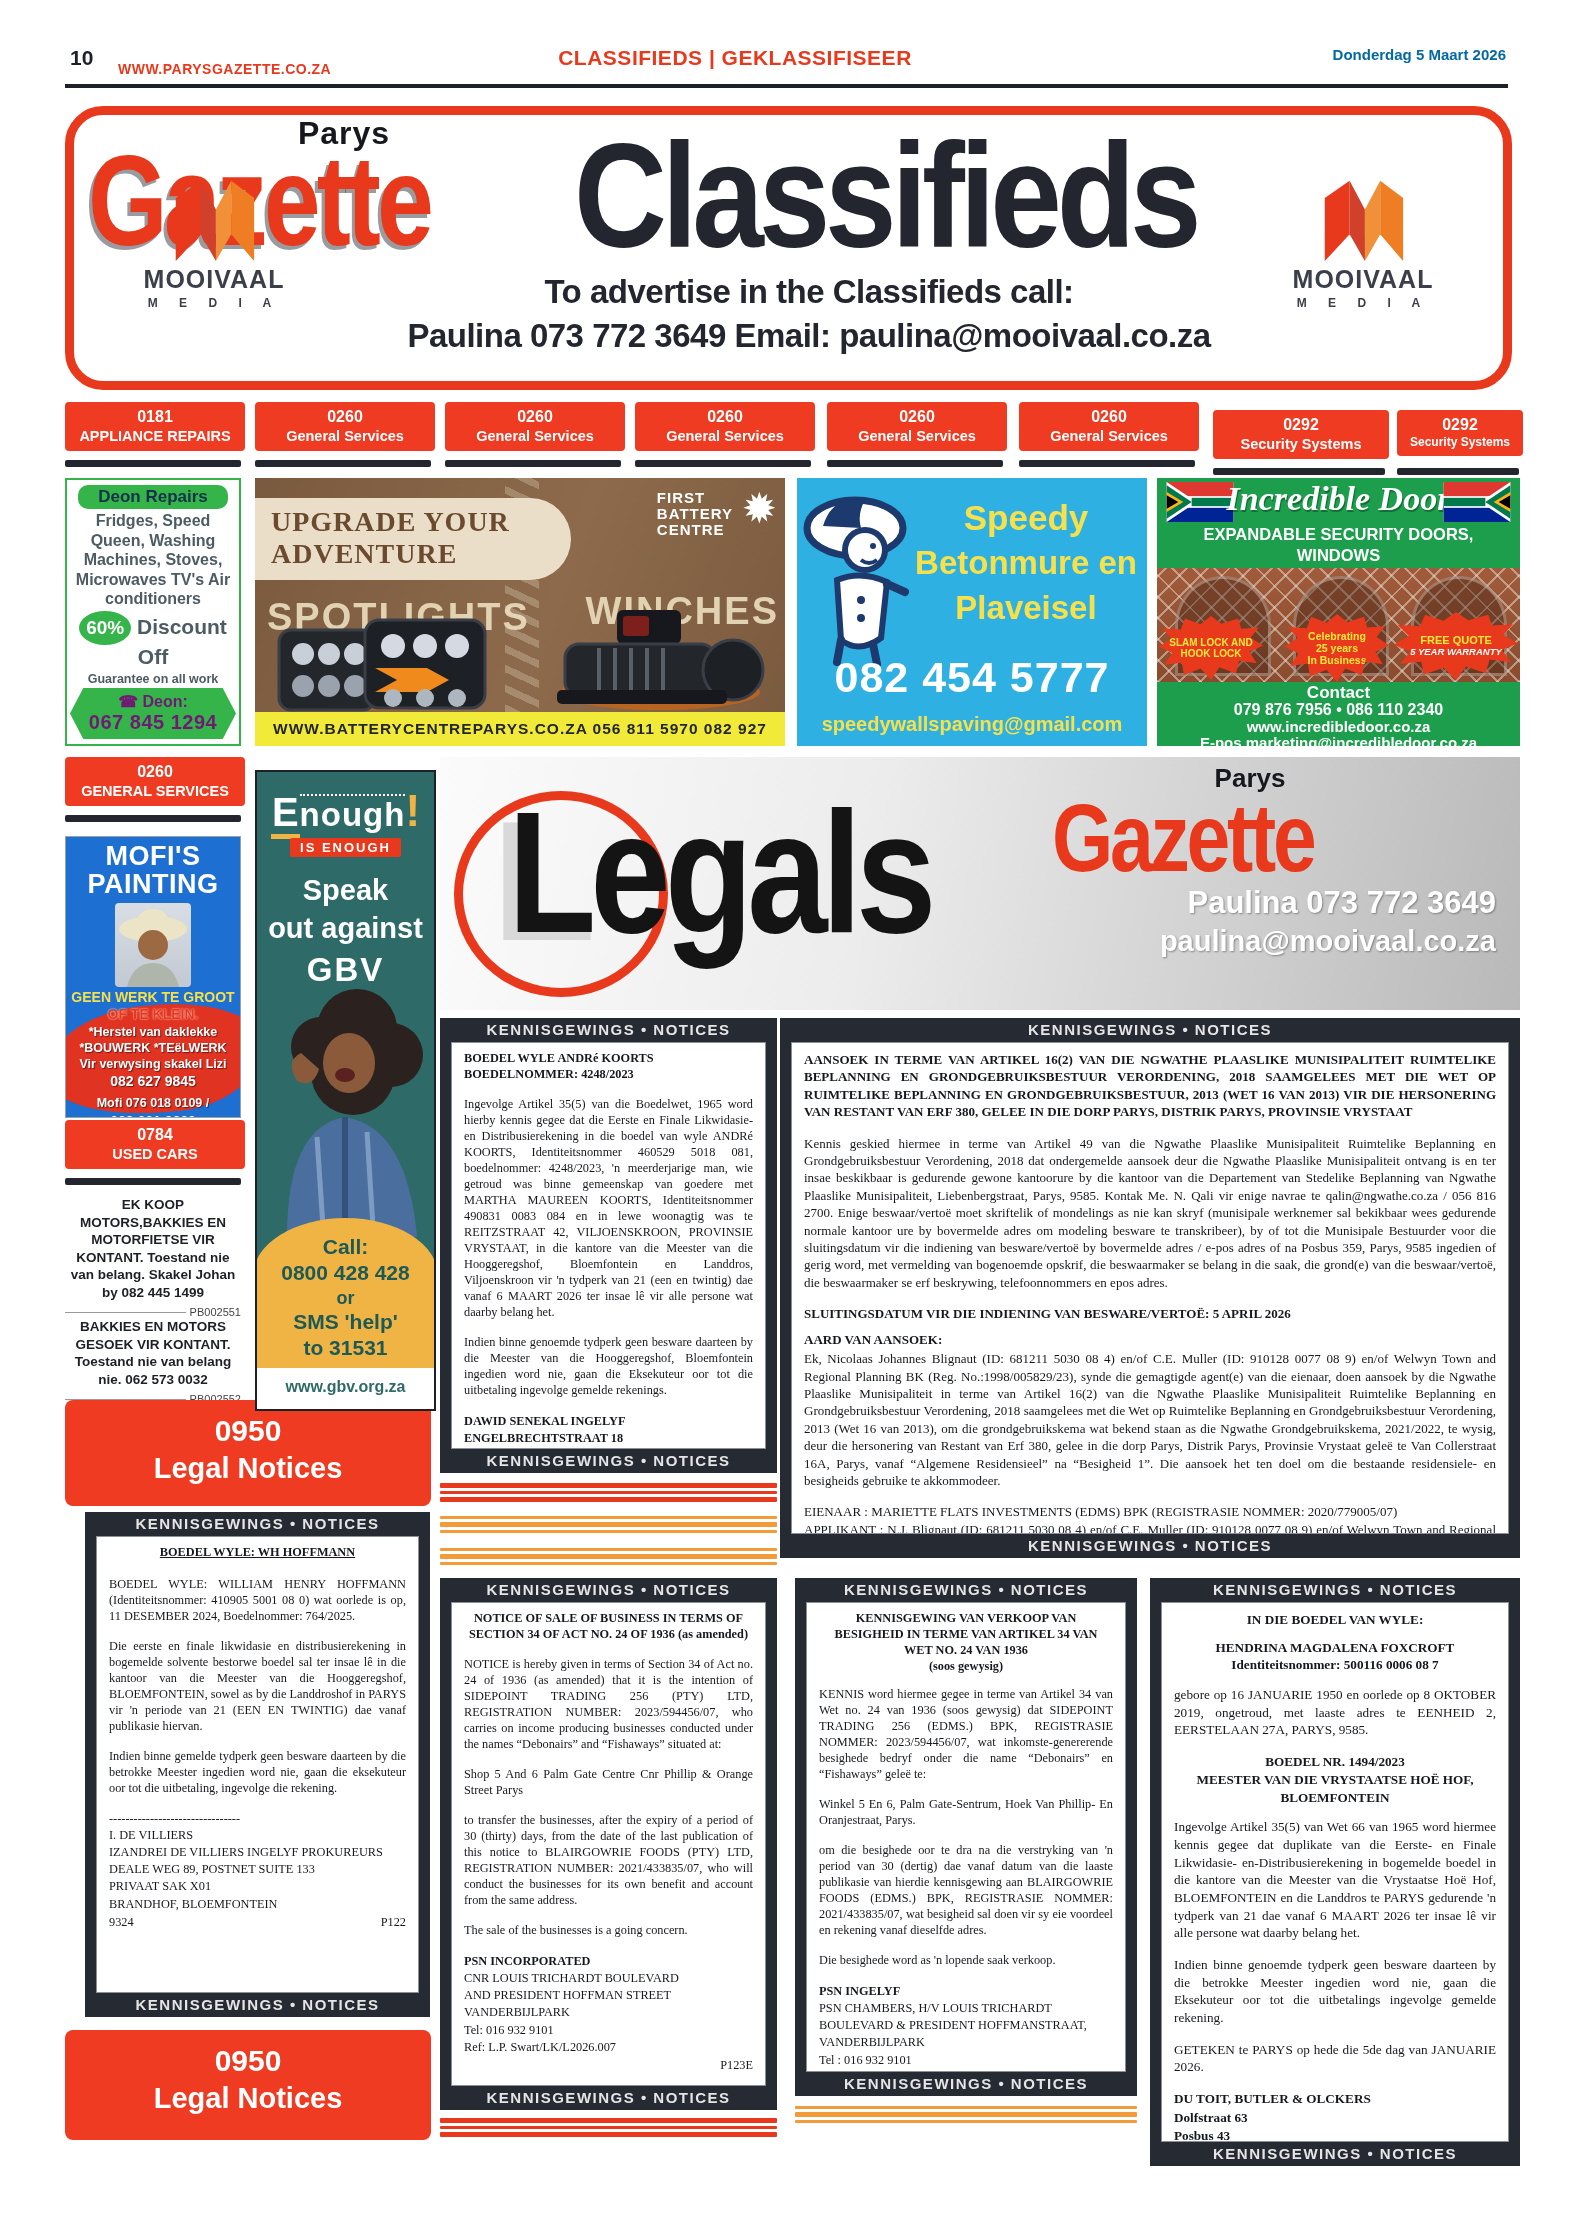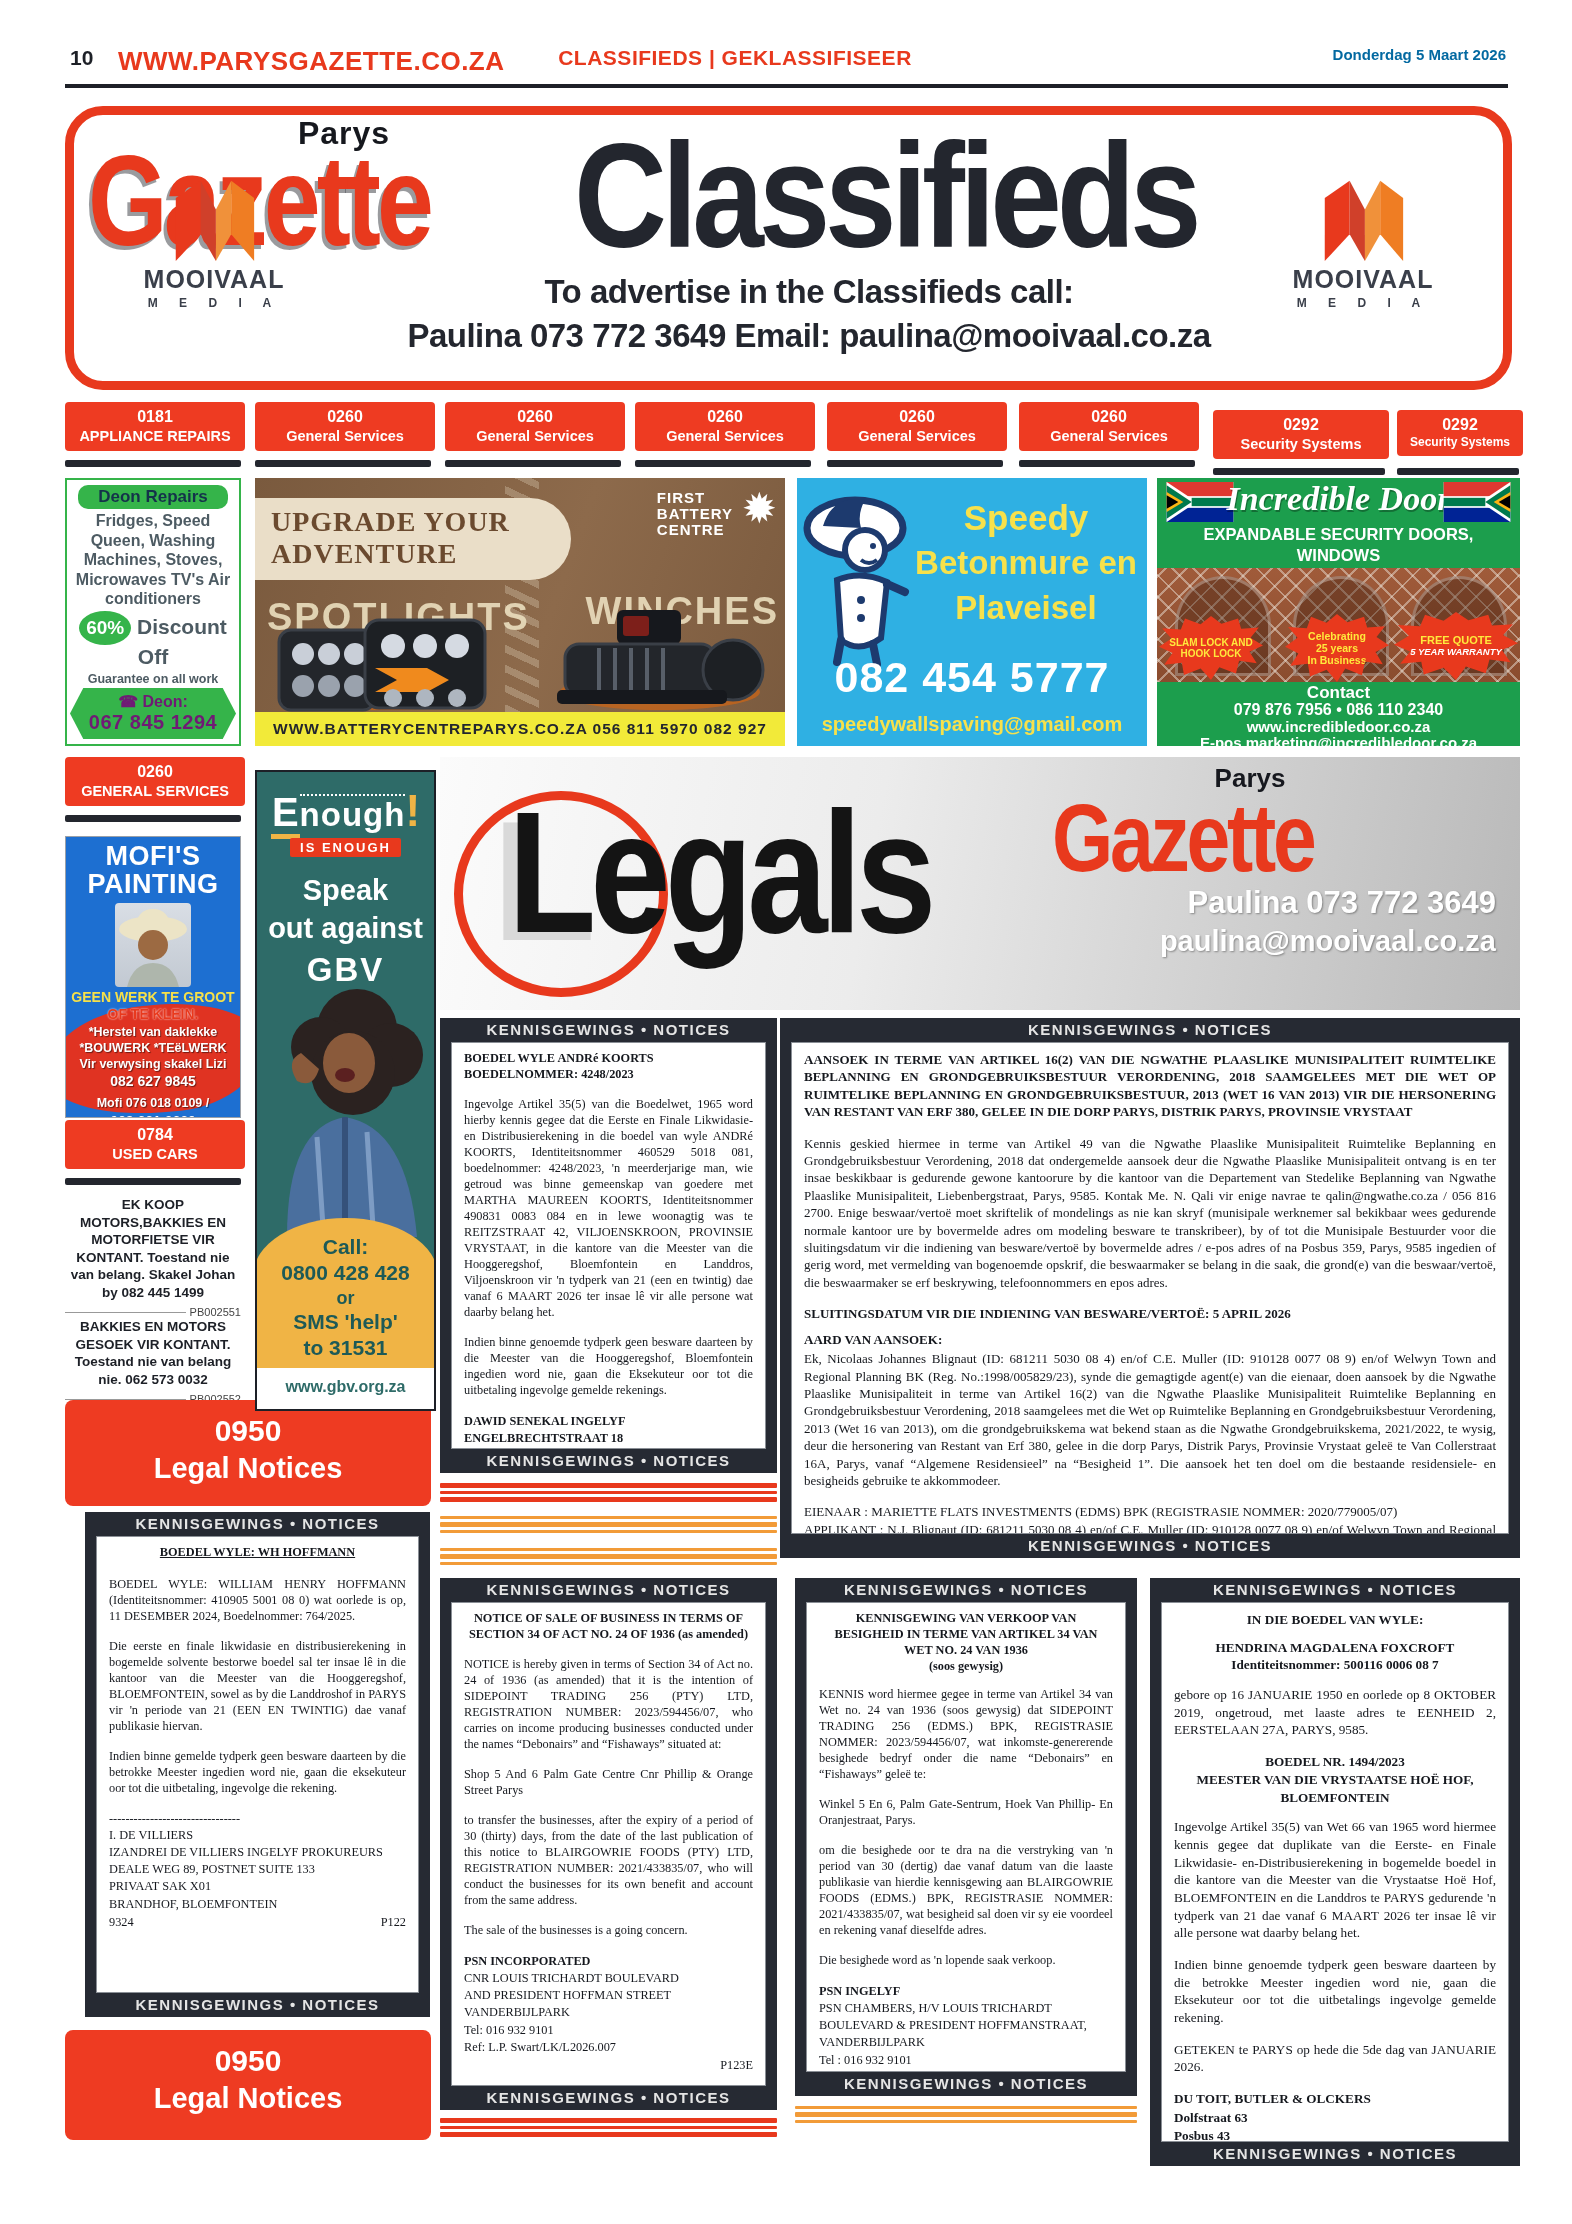--- a/index.html
+++ b/index.html
@@ -1,21 +1,21 @@
 <!DOCTYPE html>
 <html><head>
 <meta charset="utf-8">
 <style>
   html,body{margin:0;padding:0;background:#e9e9e9;}
   .page{position:relative;width:1572px;height:2224px;background:#ffffff;font-family:"Liberation Sans",sans-serif;overflow:hidden;margin:0 auto;}
   .abs{position:absolute;}
 
   
   .hdr-no{left:70px;top:46px;font-size:21px;font-weight:bold;color:#1d2027;}
-  .hdr-site{left:118px;top:46px;font-size:26px;font-weight:bold;color:#e8391d;letter-spacing:.5px;}
+  .hdr-site{left:118px;top:61px;font-size:14px;font-weight:bold;color:#e8391d;letter-spacing:.5px;}
   .hdr-sec{left:0;top:46px;width:1470px;text-align:center;font-size:21px;font-weight:bold;color:#e8391d;letter-spacing:.5px;}
   .hdr-date{right:66px;top:46px;font-size:15px;font-weight:600;color:#0369a1;}
   .toprule{left:65px;top:84px;width:1443px;height:4px;background:#1d2027;}
 
   
   .masthead{left:65px;top:106px;width:1429px;height:266px;background:#fff;border:9px solid #e8391d;border-radius:38px;}
   .m-parys{position:absolute;left:140px;top:0px;width:260px;text-align:center;font-size:32px;font-weight:900;color:#16181e;letter-spacing:1px;}
   .m-gazette{position:absolute;left:14px;top:12px;font-size:128px;font-weight:900;color:#e8391d;letter-spacing:-5px;transform:scaleX(.8);transform-origin:left top;text-shadow:-4px 4px 0 rgba(30,33,40,.45);white-space:nowrap;}
   .m-classifieds{position:absolute;left:500px;top:-4px;font-size:148px;font-weight:900;color:#23262e;letter-spacing:-6px;transform:scaleX(.87);transform-origin:left top;white-space:nowrap;}
   .m-call1{position:absolute;left:320px;top:158px;width:830px;text-align:center;font-size:33px;font-weight:900;color:#23262e;letter-spacing:-.5px;}

